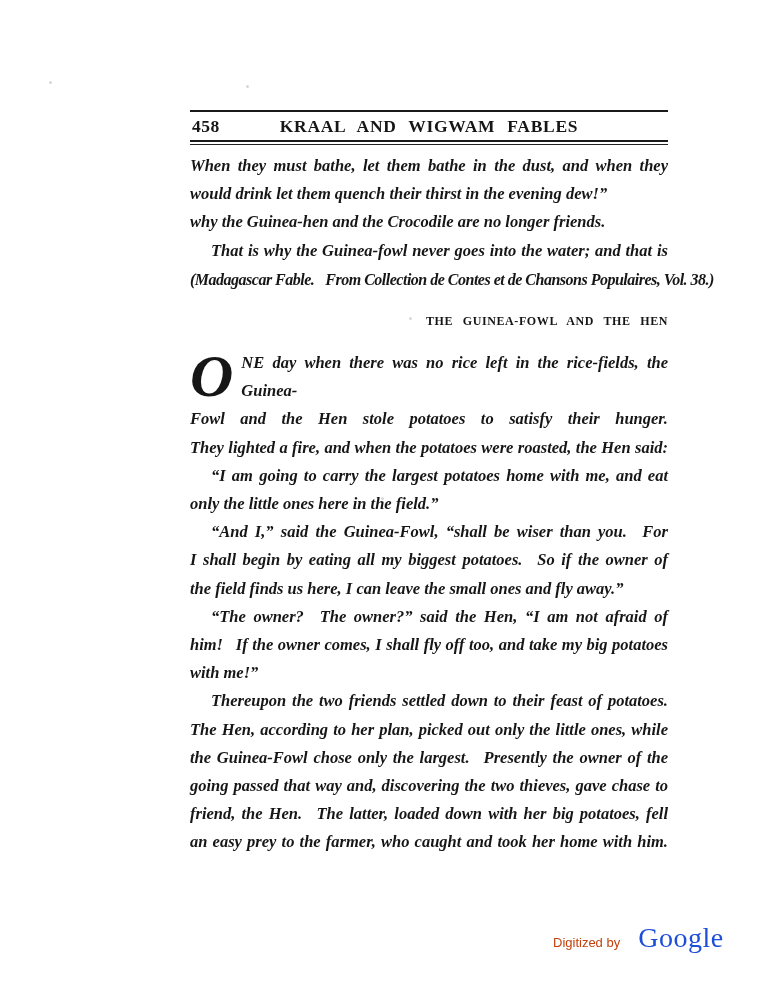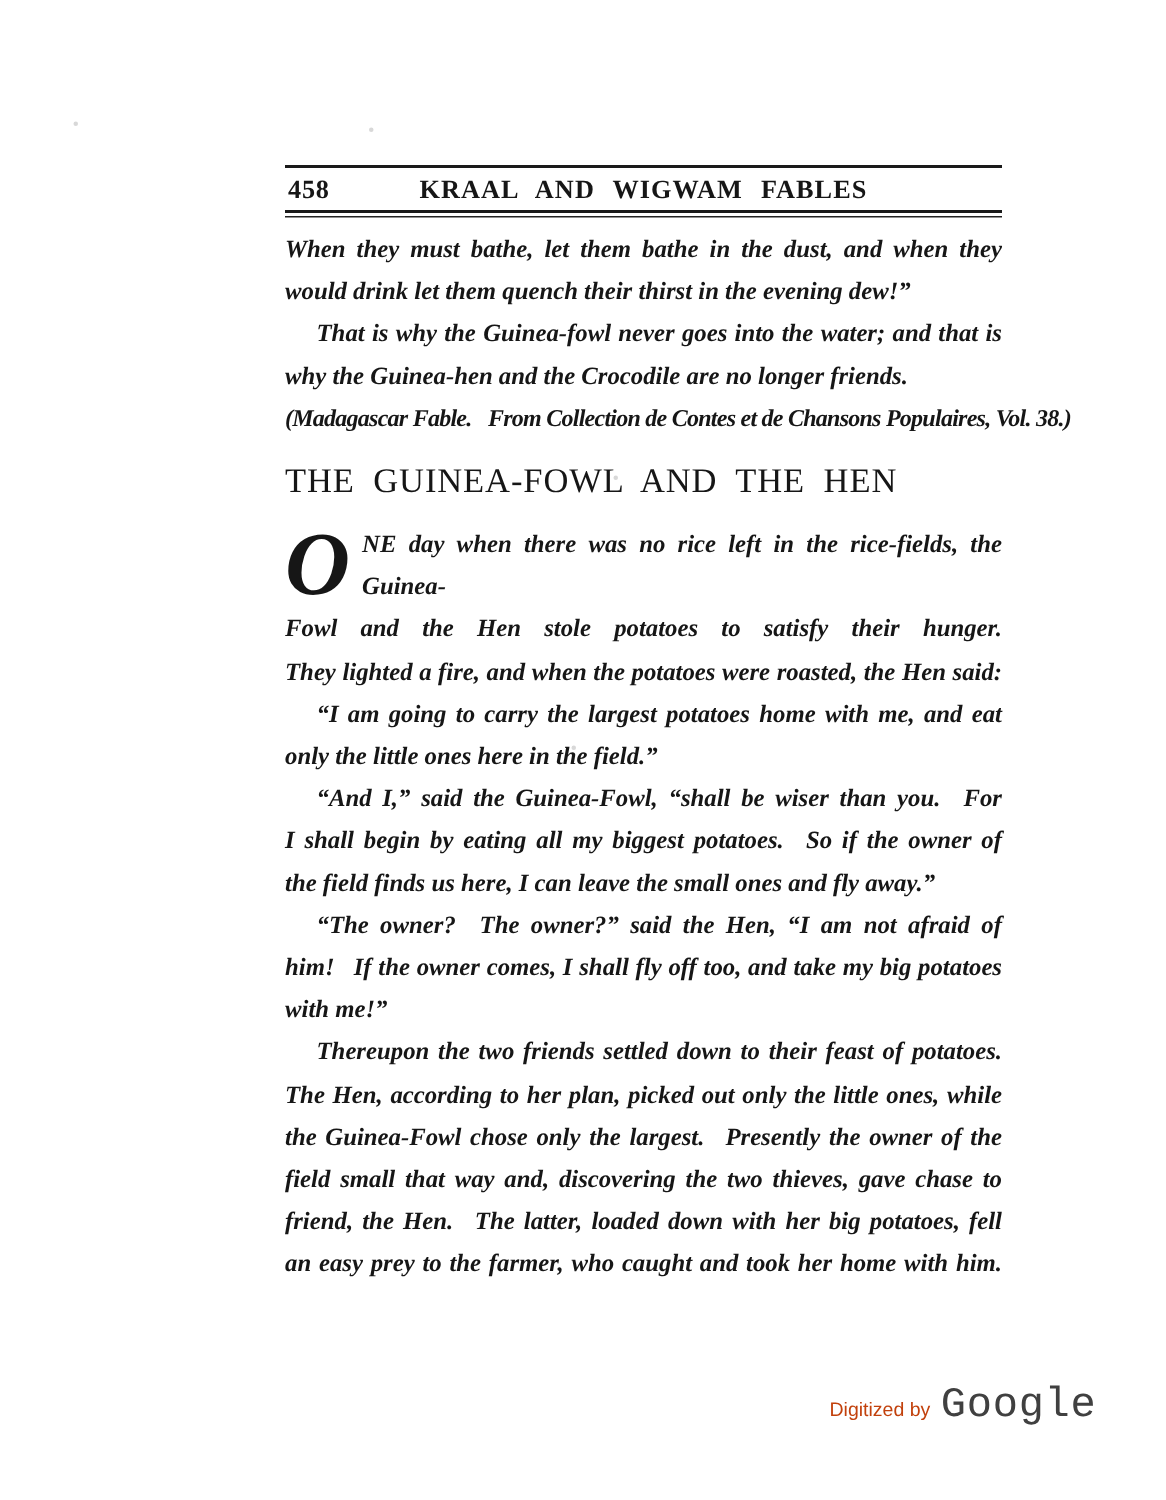--- a/index.html
+++ b/index.html
@@ -58,40 +58,40 @@
     font-weight: bold;
     margin: 3px 8px 0 0;
   }
   .citation {
     margin: 4px 0 12px 0;
     font-style: italic; font-weight: bold;
     font-size: 16px; line-height: 22px;
     white-space: nowrap;
   }
   .heading {
-    text-align: left;
-    font-weight: normal; font-size: 23px;
+    text-align: right;
+    font-weight: bold; font-size: 12px;
     letter-spacing: 0.6px; word-spacing: 6px;
     margin: 16px 0 14px 0;
   }
   
   .watermark {
     position: absolute;
     left: 553px; top: 922px;
     display: flex; align-items: baseline;
     white-space: nowrap;
   }
   .wm-prefix {
     font-family: "Liberation Sans", "DejaVu Sans", sans-serif;
     font-size: 13px; color: #c2410c;
   }
   .wm-brand {
-    font-family: Liberation Mono, monospace;
-    font-size: 28px; color: #404040;
-    margin-left: 7px; letter-spacing: 0.5px;
+    font-family: Liberation Serif, serif;
+    font-size: 28px; color: #1d4ed8;
+    margin-left: 18px; letter-spacing: 0.5px;
   }
   
   .speck {
     position: absolute;
     width: 3px; height: 3px; border-radius: 50%;
     background: #d8d8d8;
   }
 </style>
 </head>
 <body>
@@ -114,22 +114,22 @@
       </div>
       <div class="rule-double"></div>
     </header>
 
     <main class="bodytext">
         <div class="para">
           <div class="line fitline">When they must bathe, let them bathe in the dust, and when they</div>
           <div class="line fitline last">would drink let them quench their thirst in the evening dew!”</div>
         </div>
         <div class="para">
+          <div class="line fitline last">why the Guinea-hen and the Crocodile are no longer friends.</div>
           <div class="line fitline indent">That is why the Guinea-fowl never goes into the water; and that is</div>
-          <div class="line fitline last">why the Guinea-hen and the Crocodile are no longer friends.</div>
         </div>
         <div class="citation fitline" style="letter-spacing: -0.5px;">(Madagascar Fable.  From Collection de Contes et de Chansons Populaires, Vol. 38.)</div>
         <div class="heading">THE GUINEA-FOWL AND THE HEN</div>
         <div class="para">
           <span class="dropcap">O</span>
           <div class="line fitline">NE day when there was no rice left in the rice-fields, the Guinea-</div>
           <div class="line fitline">Fowl and the Hen stole potatoes to satisfy their hunger.</div>
           <div class="line fitline">They lighted a fire, and when the potatoes were roasted, the Hen said:</div>
         </div>
         <div class="para">
@@ -143,21 +143,21 @@
         </div>
         <div class="para">
           <div class="line fitline indent">“The owner?  The owner?” said the Hen, “I am not afraid of</div>
           <div class="line fitline">him!  If the owner comes, I shall fly off too, and take my big potatoes</div>
           <div class="line fitline last">with me!”</div>
         </div>
         <div class="para">
           <div class="line fitline indent">Thereupon the two friends settled down to their feast of potatoes.</div>
           <div class="line fitline">The Hen, according to her plan, picked out only the little ones, while</div>
           <div class="line fitline">the Guinea-Fowl chose only the largest.  Presently the owner of the</div>
-          <div class="line fitline">field small that way and, discovering the two thieves, gave chase to</div>
+          <div class="line fitline">going passed that way and, discovering the two thieves, gave chase to</div>
           <div class="line fitline">friend, the Hen.  The latter, loaded down with her big potatoes, fell</div>
           <div class="line fitline">an easy prey to the farmer, who caught and took her home with him.</div>
         </div>
       </main>
 
   </div>
 
   <div class="watermark">
     <span class="wm-prefix">Digitized by</span>
     <span class="wm-brand">Google</span>

